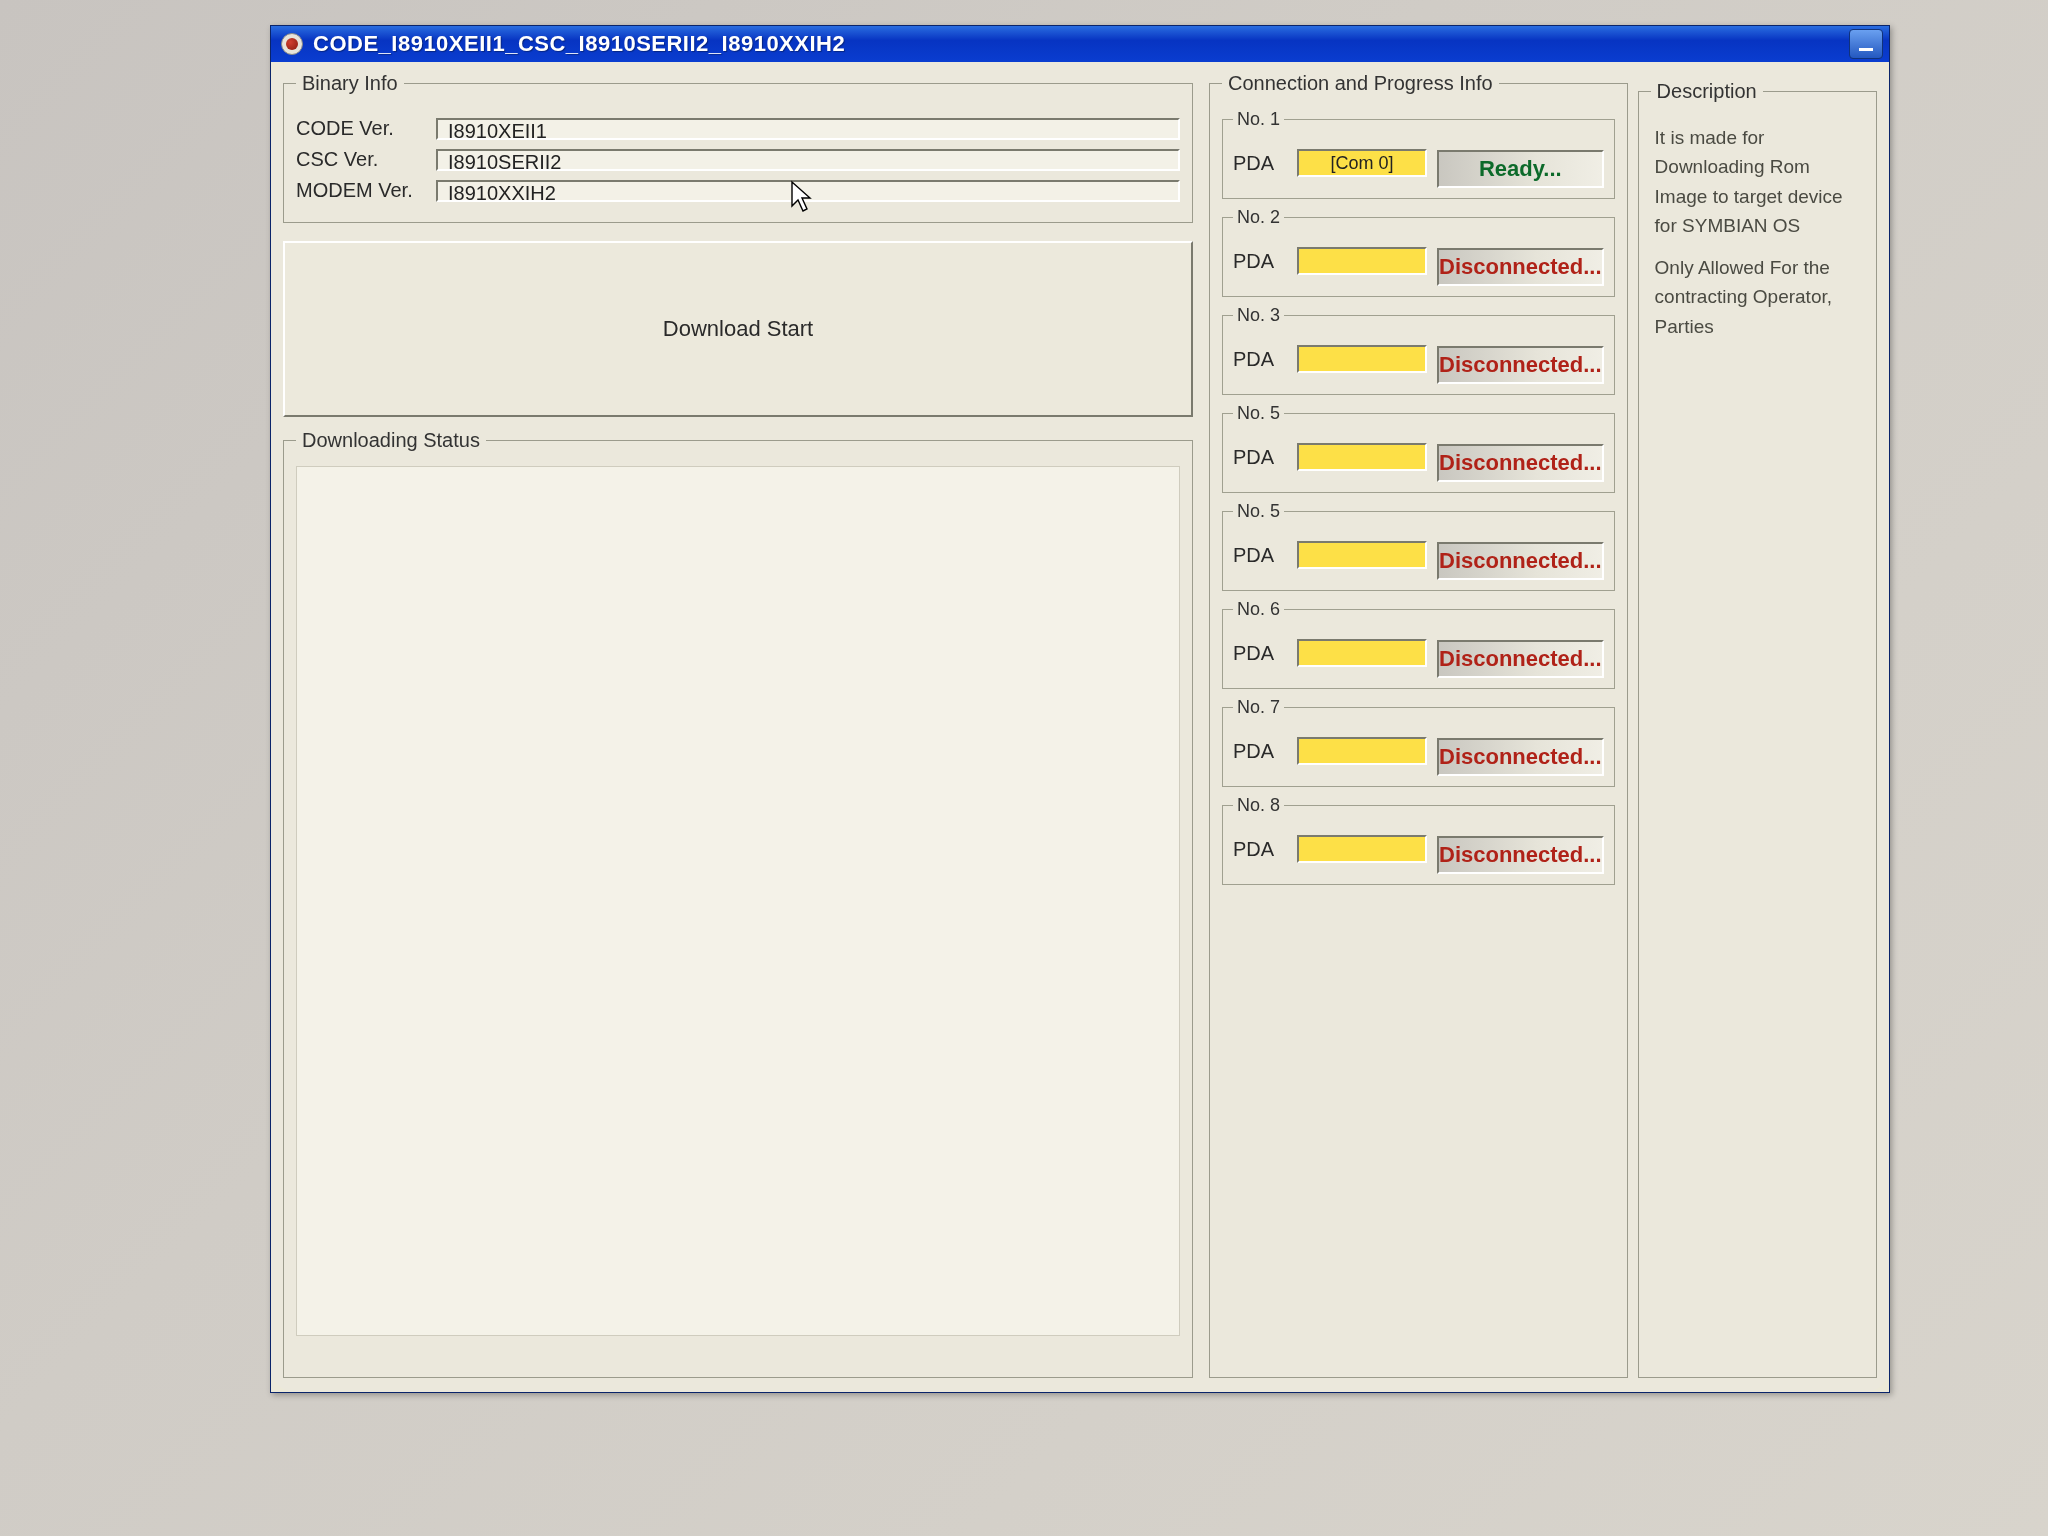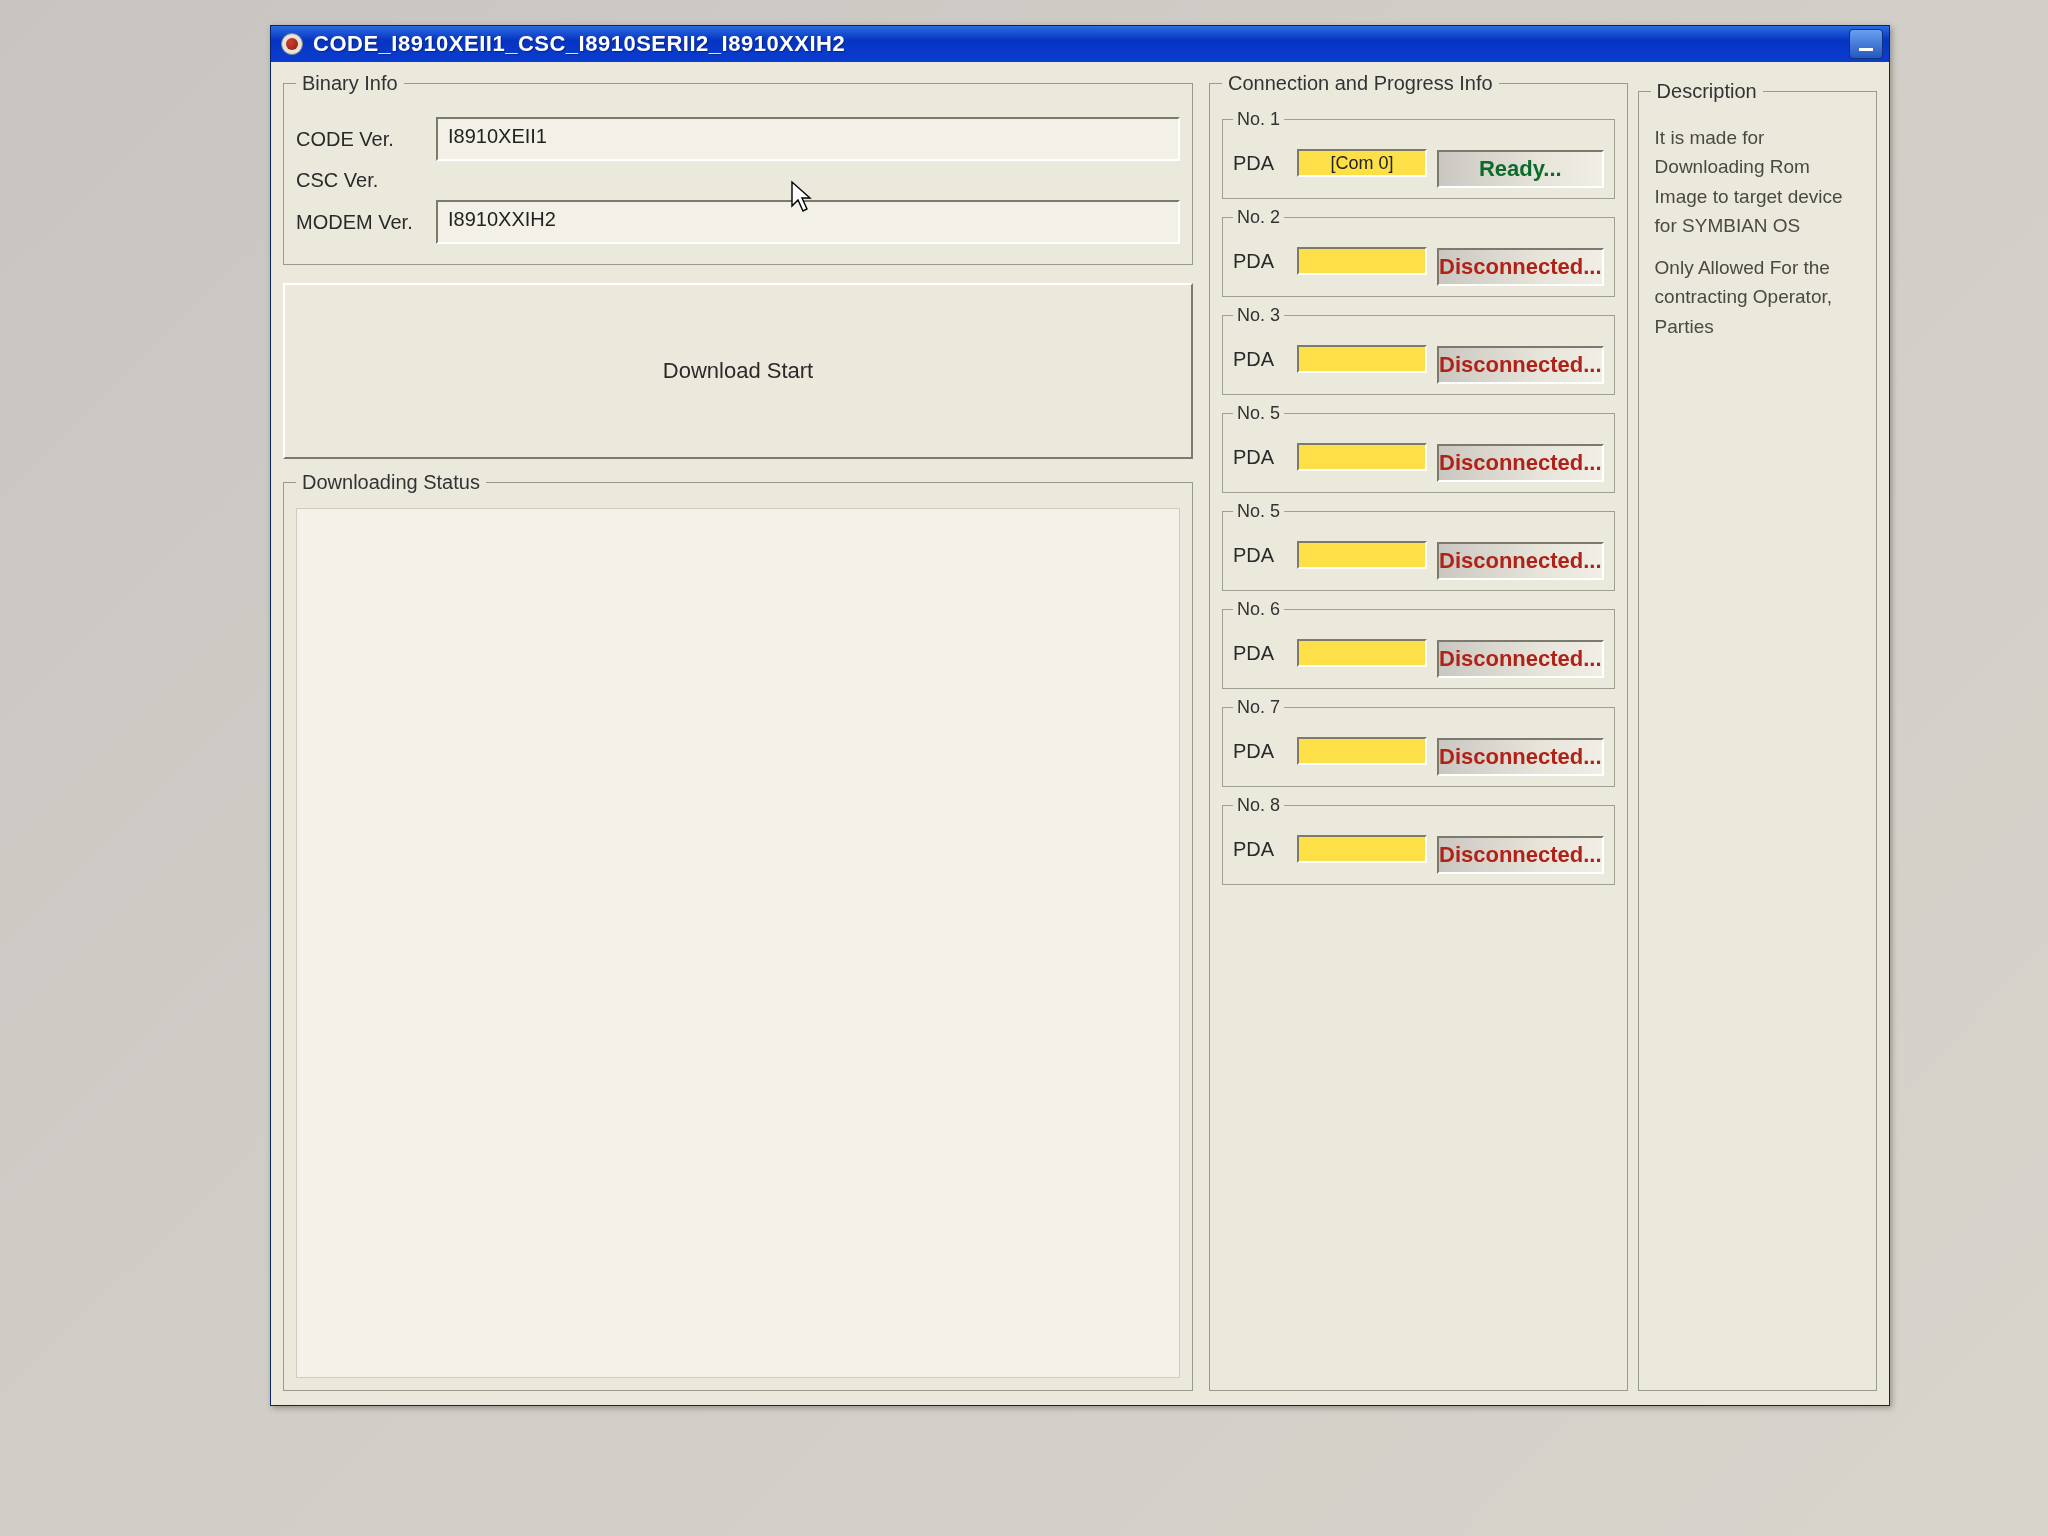--- a/index.html
+++ b/index.html
@@ -91,27 +91,27 @@
     display:flex; align-items:center;
     margin: 8px 0;
   }
   .bin-label {
     width: 140px;
     font-size: 20px;
     color: #2a2a2a;
   }
   .bin-field {
     flex:1;
-    height: 44px;
+    height: 22px;
     background: #f3f1e7;
     border-top: 2px solid #7a7a6e;
     border-left: 2px solid #7a7a6e;
     border-right: 2px solid #fff;
     border-bottom: 2px solid #fff;
-    padding: 6px 10px;
+    padding: 0 10px;
     font-size: 20px;
     color: #222;
   }
 
   .dl-btn {
     margin-top: 6px;
     height: 176px;
     background: #ece9dc;
     border-top: 2px solid #fff;
     border-left: 2px solid #fff;
@@ -201,20 +201,21 @@
       <div class="col-left">
         <fieldset class="group">
           <legend>Binary Info</legend>
 
           <div class="bin-row">
             <div class="bin-label">CODE Ver.</div>
             <div class="bin-field">I8910XEII1</div>
           </div>
           <div class="bin-row">
             <div class="bin-label">CSC Ver.</div>
+            <div class="bin-field">I8910SERII2</div>
           </div>
           <div class="bin-row">
             <div class="bin-label">MODEM Ver.</div>
             <div class="bin-field">I8910XXIH2</div>
           </div>
         </fieldset>
 
         <div class="dl-btn">Download Start</div>
 
         <fieldset class="group status-box">

